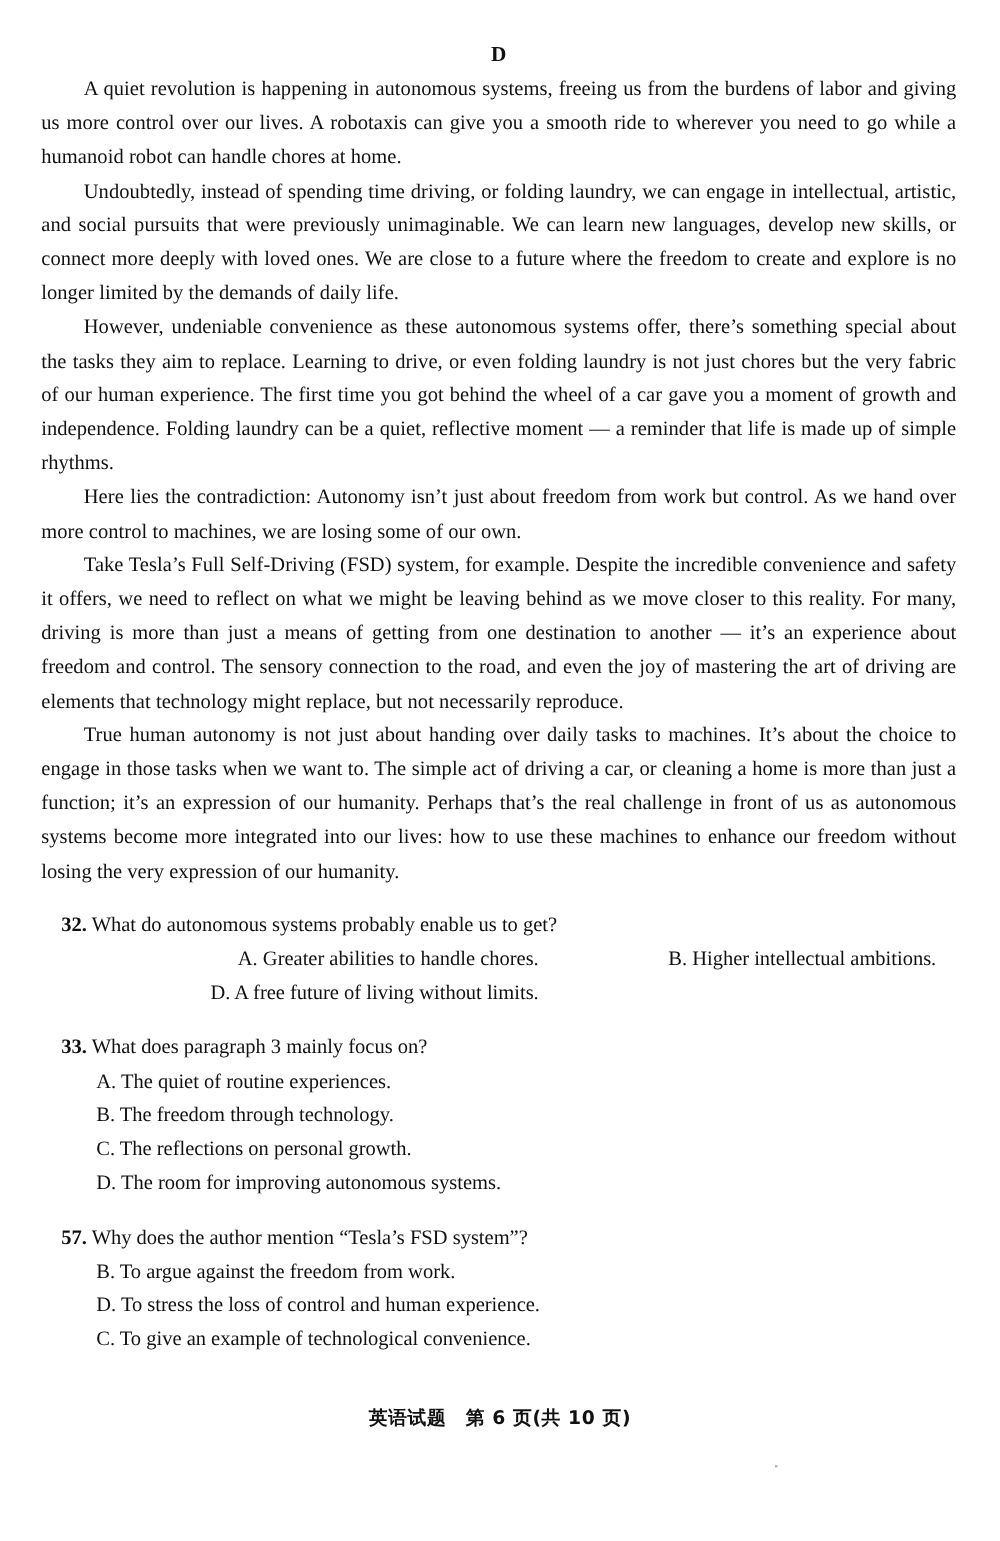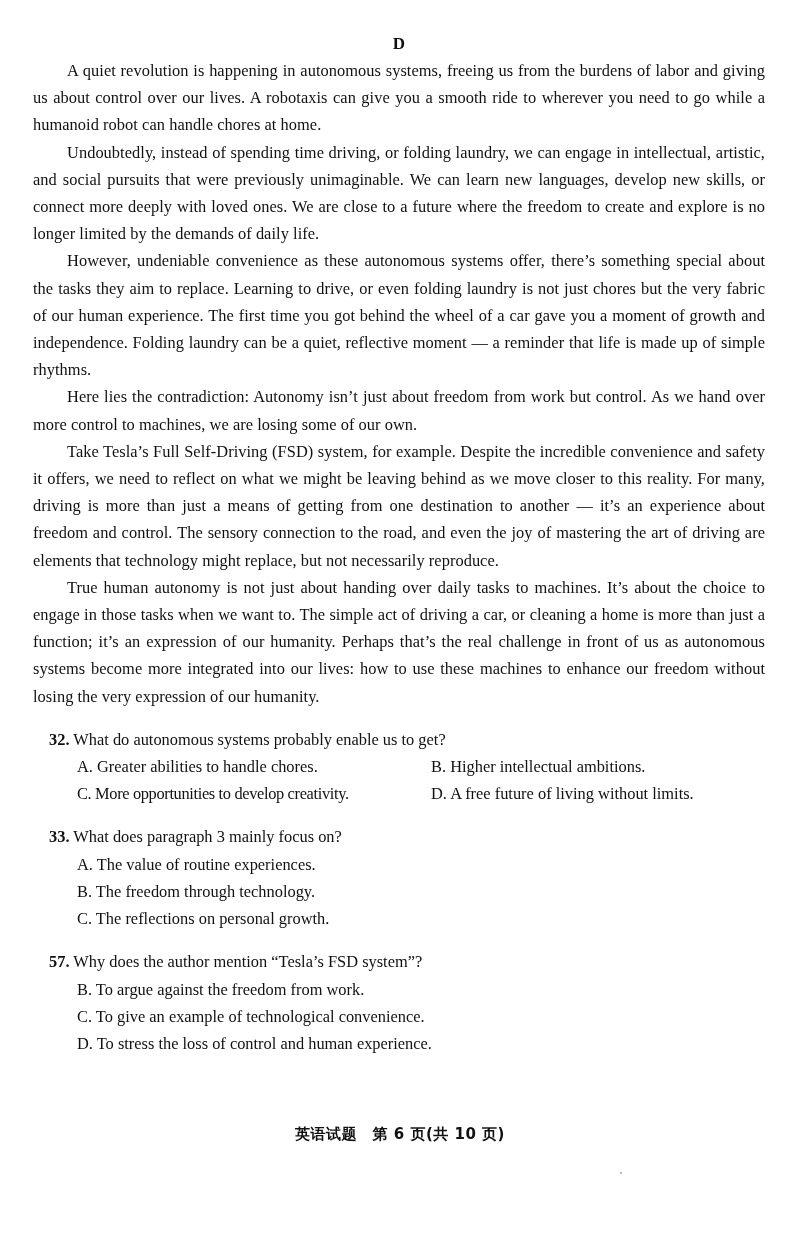--- a/index.html
+++ b/index.html
@@ -49,20 +49,21 @@
       font-weight: bold;
     }
     .opts {
       padding-left: 28px;
       font-size: 16.4px;
       line-height: 27.2px;
     }
     .opts.grid {
       display: grid;
       grid-template-columns: 354px 1fr;
+      text-align: right;
     }
     .opt {
       white-space: nowrap;
     }
     .footer {
       position: absolute;
       top: 1125px;
       left: 0;
       width: 800px;
       text-align: center;
@@ -80,60 +81,60 @@
       background: #bbbbbb;
     }
   </style>
 </head>
 <body>
 
 <div class="page">
   <h2 class="section-title">D</h2>
 
   <div>
-    <p class="para">A quiet revolution is happening in autonomous systems, freeing us from the burdens of labor and giving us about control over our lives. A robotaxis can give you a smooth ride to wherever you need to go while a humanoid robot can handle chores at home.</p>
+    <p class="para">A quiet revolution is happening in autonomous systems, freeing us from the burdens of labor and giving us more control over our lives. A robotaxis can give you a smooth ride to wherever you need to go while a humanoid robot can handle chores at home.</p>
     <p class="para">Undoubtedly, instead of spending time driving, or folding laundry, we can engage in intellectual, artistic, and social pursuits that were previously unimaginable. We can learn new languages, develop new skills, or connect more deeply with loved ones. We are close to a future where the freedom to create and explore is no longer limited by the demands of daily life.</p>
     <p class="para">However, undeniable convenience as these autonomous systems offer, there’s something special about the tasks they aim to replace. Learning to drive, or even folding laundry is not just chores but the very fabric of our human experience. The first time you got behind the wheel of a car gave you a moment of growth and independence. Folding laundry can be a quiet, reflective moment — a reminder that life is made up of simple rhythms.</p>
     <p class="para">Here lies the contradiction: Autonomy isn’t just about freedom from work but control. As we hand over more control to machines, we are losing some of our own.</p>
     <p class="para">Take Tesla’s Full Self-Driving (FSD) system, for example. Despite the incredible convenience and safety it offers, we need to reflect on what we might be leaving behind as we move closer to this reality. For many, driving is more than just a means of getting from one destination to another — it’s an experience about freedom and control. The sensory connection to the road, and even the joy of mastering the art of driving are elements that technology might replace, but not necessarily reproduce.</p>
     <p class="para">True human autonomy is not just about handing over daily tasks to machines. It’s about the choice to engage in those tasks when we want to. The simple act of driving a car, or cleaning a home is more than just a function; it’s an expression of our humanity. Perhaps that’s the real challenge in front of us as autonomous systems become more integrated into our lives: how to use these machines to enhance our freedom without losing the very expression of our humanity.</p>
   </div>
 
   <div class="question">
     <p class="q-stem">
       <span class="q-num">32.</span>
       <span>What do autonomous systems probably enable us to get?</span>
     </p>
     <div class="opts grid">
       <span class="opt">A. Greater abilities to handle chores.</span>
       <span class="opt">B. Higher intellectual ambitions.</span>
-      <span class="opt" style="letter-spacing:-0.35px;">C. More opportunities to develop creativity.</span>
       <span class="opt">D. A free future of living without limits.</span>
     </div>
   </div>
 
   <div class="question">
     <p class="q-stem">
       <span class="q-num">33.</span>
       <span>What does paragraph 3 mainly focus on?</span>
     </p>
     <div class="opts">
-      <div class="opt">A. The value of routine experiences.</div>
+      <div class="opt">A. The quiet of routine experiences.</div>
       <div class="opt">B. The freedom through technology.</div>
       <div class="opt">C. The reflections on personal growth.</div>
+      <div class="opt">D. The room for improving autonomous systems.</div>
     </div>
   </div>
 
   <div class="question">
     <p class="q-stem">
       <span class="q-num">57.</span>
       <span>Why does the author mention “Tesla’s FSD system”?</span>
     </p>
     <div class="opts">
       <div class="opt">B. To argue against the freedom from work.</div>
+      <div class="opt">D. To stress the loss of control and human experience.</div>
       <div class="opt">C. To give an example of technological convenience.</div>
-      <div class="opt">D. To stress the loss of control and human experience.</div>
     </div>
   </div>
 </div>
 
 <div class="footer">英语试题　第 6 页(共 10 页)</div>
 <div class="speck"></div>
 
 </body></html>

